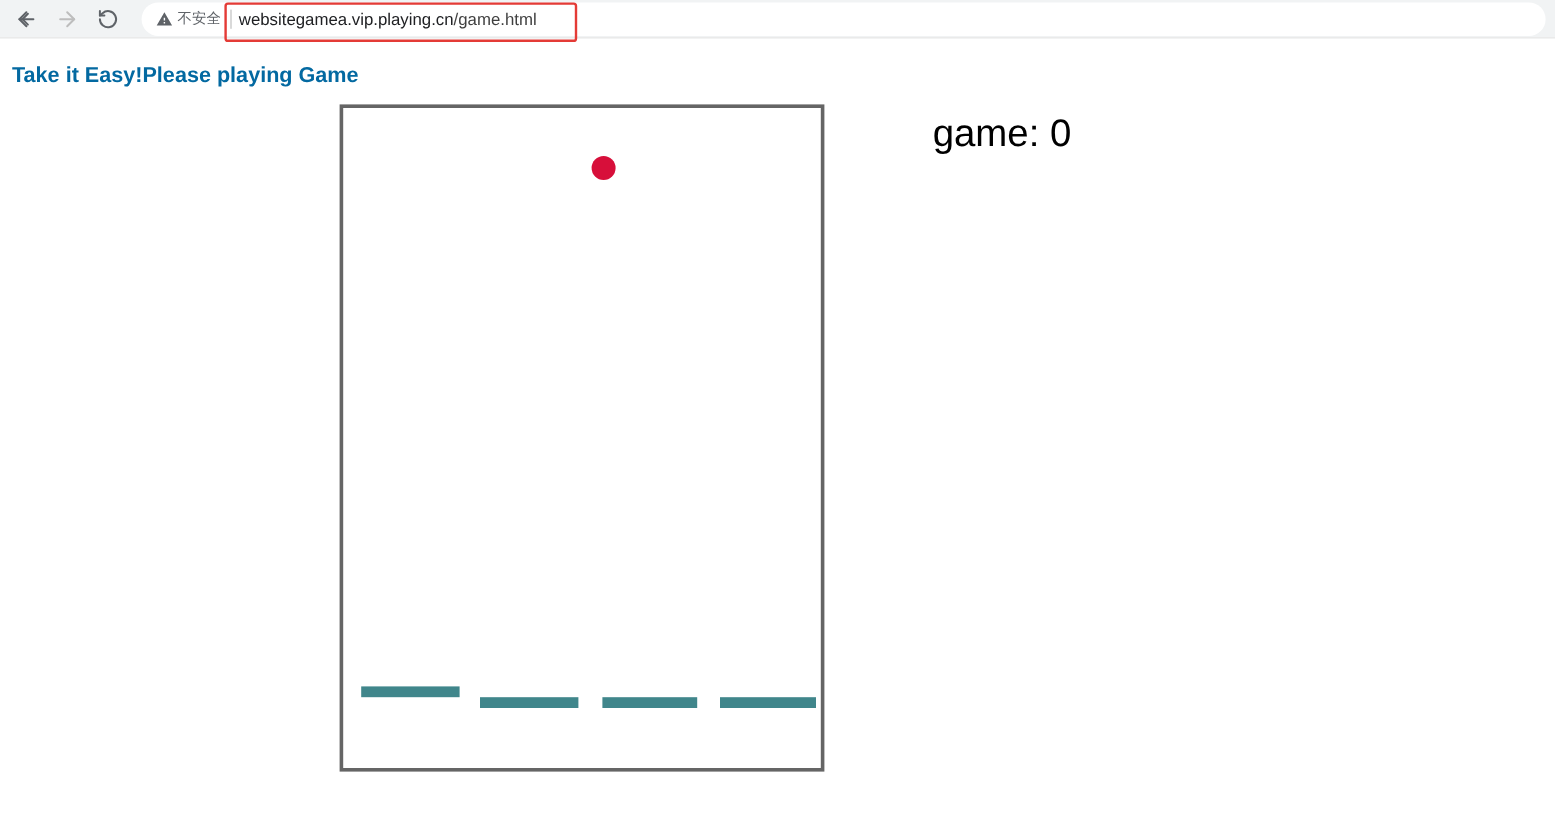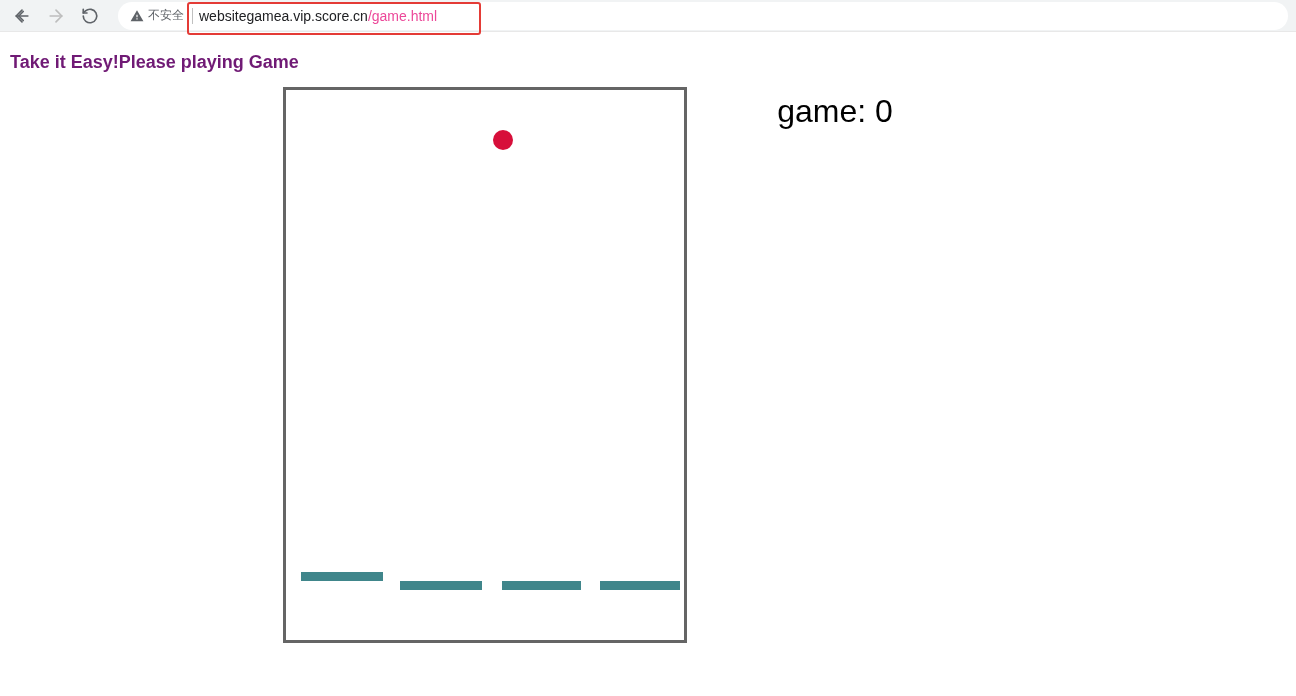--- a/index.html
+++ b/index.html
@@ -66,21 +66,21 @@
       font-size: 12px;
       margin-right: 6px;
     }
     .url-text {
       font-size: 14px;
       color: #202124;
       display: flex;
       align-items: center;
     }
     .url-text .path {
-      color: #ec4899;
+      color: #404040;
     }
     .url-divider {
       width: 1px;
       height: 16px;
       background: #c0c0c0;
       margin: 0 6px 0 2px;
     }
     .url-highlight-box {
       position: absolute;
       border: 2.5px solid #e43b36;
@@ -92,21 +92,21 @@
       pointer-events: none;
       z-index: 10;
     }
     .page-content {
       position: relative;
       padding: 20px 8px 0 8px;
     }
     .page-title {
       font-size: 18px;
       font-weight: 700;
-      color: #701a75;
+      color: #0369a1;
       margin-bottom: 14px;
       margin-left: 2px;
     }
     .game-score-row {
       display: flex;
       align-items: flex-start;
       justify-content: center;
       gap: 90px;
       position: relative;
       margin-left: -120px;
@@ -173,21 +173,21 @@
   </div>
   <div class="url-bar">
     <div class="security-warn">
       <svg width="14" height="14" viewBox="0 0 24 24" fill="#5f6368">
           <path d="M1 21h22L12 2 1 21zm12-3h-2v-2h2v2zm0-4h-2v-4h2v4z"></path>
         </svg>
       <span>不安全</span>
     </div>
     <span class="url-divider"></span>
     <span class="url-text">
-      <span>websitegamea.vip.score.cn</span>
+      <span>websitegamea.vip.playing.cn</span>
         <span class="path">/game.html</span>
     </span>
   </div>
 </div>
 
 <div class="page-content">
   <h3 class="page-title">Take it Easy!Please playing Game</h3>
 
   <div class="game-score-row">
     <div class="game-canvas">

